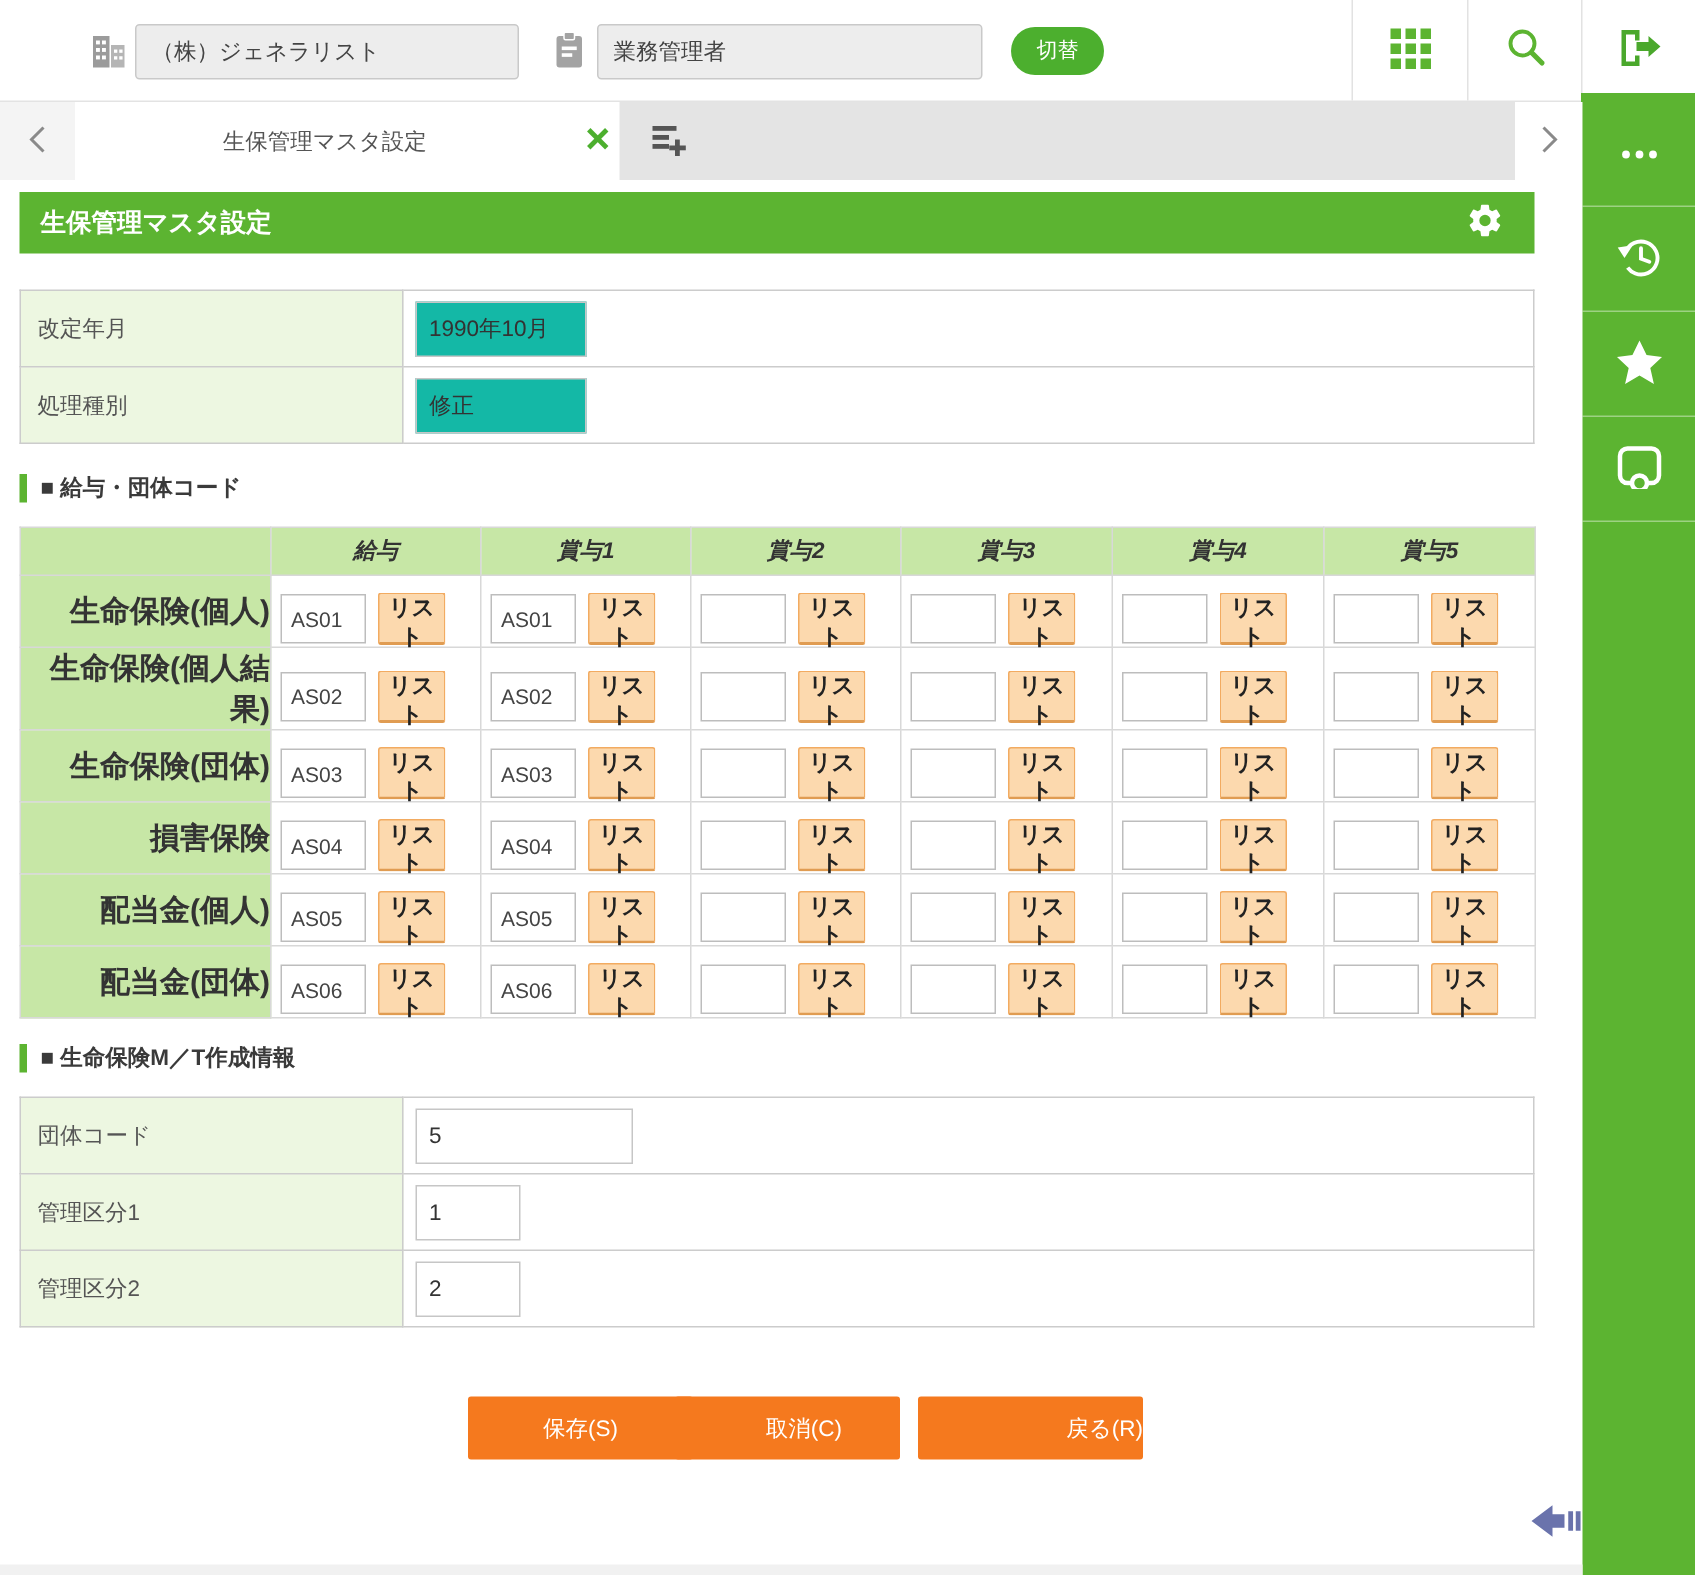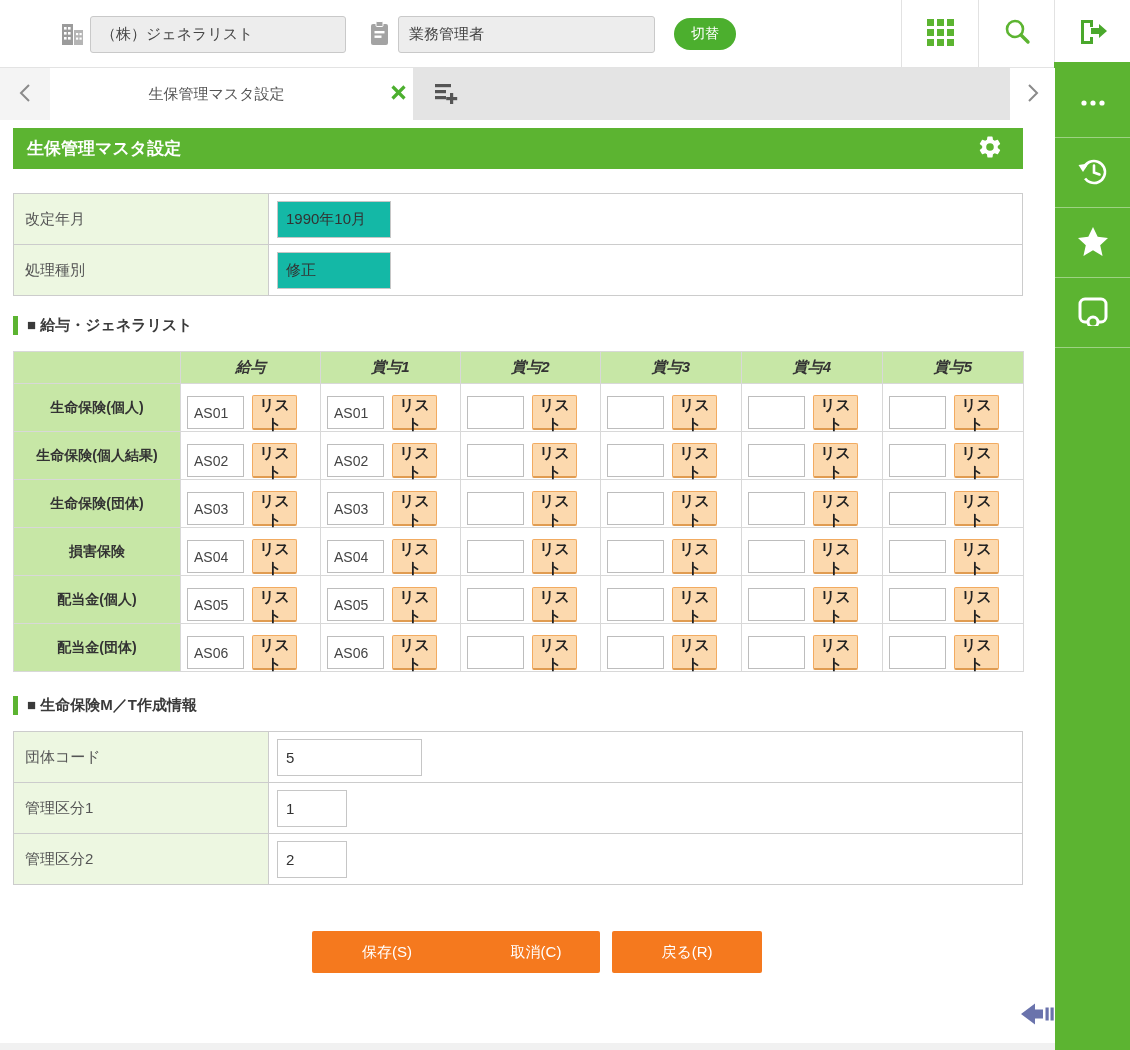--- a/index.html
+++ b/index.html
@@ -49,29 +49,29 @@
   
   .sec-hdr { position:absolute; left:13px; display:flex; align-items:center; }
   .sec-bar { width:5px; height:19px; background:#5cb431; margin-right:9px; }
   .sec-txt { font-size:15px; font-weight:bold; color:#3a3a3a; }
   #sec1 { top:316px; } #sec2 { top:696px; }
 
   
   #table1 { position:absolute; left:13px; top:351px; border-collapse:collapse; table-layout:fixed; width:1010px; }
   #table1 th, #table1 td { border:1px solid #d8d8d8; }
   #table1 th { height:32px; background:#c7e7a6; font-size:15px; color:#333; font-weight:bold;font-style:italic; }
-  #table1 td.rlbl { background:#c7e7a6; font-size:14px; color:#333; font-weight:bold; text-align:center; }
+  #table1 td.rlbl { background:#c7e7a6; font-size:20px; color:#333; font-weight:bold; text-align:right; }
   #table1 td.dcell { height:48px; background:#fff; }
   .cellwrap { display:flex; align-items:center; padding-left:6px; gap:8px;margin-top:10px; }
   .code-input { width:57px; height:33px; border:1px solid #bdbdbd; font-size:14px; color:#444; padding:0 6px; font-family:inherit; }
   .list-btn { width:45px; height:35px; background:#fcd9ae; border:1px solid #f2ab61; border-bottom:2px solid #e09c52; border-radius:2px; font-size:15px; font-weight:bold; color:#222; cursor:pointer; font-family:inherit; }
 
   
   .action-btn { position:absolute; top:931px; width:150px; height:42px; background:#f5791e; border:none; border-radius:2px; color:#fff; font-size:15px; cursor:pointer; font-family:inherit; }
-  #save-btn { left:288px;margin-left:24px; } #cancel-btn { left:450px;padding-left:22px; } #back-btn { left:612px; }
+  #save-btn { left:288px;margin-left:24px; } #cancel-btn { left:450px;padding-left:22px; } #back-btn { left:612px;text-align:right; }
 
   #collapse-handle { left:1018px; top:1000px; width:40px; height:30px; border:none; background:transparent; cursor:pointer; }
   #bottom-strip { left:0; top:1043px; width:1055px; height:7px; background:#f1f1f1; }
 </style>
 </head>
 <body>
 
 <div id="topbar" class="abs">
   <span class="abs" style="left:59px;top:21px;">
     <svg width="27" height="27" viewBox="0 0 27 27">
@@ -235,21 +235,21 @@
   </tr>
   <tr>
     <td class="lbl">処理種別</td>
     <td class="val"><input class="ro-input" readonly="" value="修正" style=""></td>
   </tr>
 </tbody>
   </table>
 
 <div id="sec1" class="sec-hdr">
   <span class="sec-bar"></span>
-  <span class="sec-txt">■ 給与・ジェネラリスト</span>
+  <span class="sec-txt">■ 給与・団体コード</span>
 </div>
 
 <table id="table1">
   <colgroup>
       <col style="width:167px">
       <col style="width:140px">
       <col style="width:140px">
       <col style="width:140px">
       <col style="width:141px">
       <col style="width:141px">

